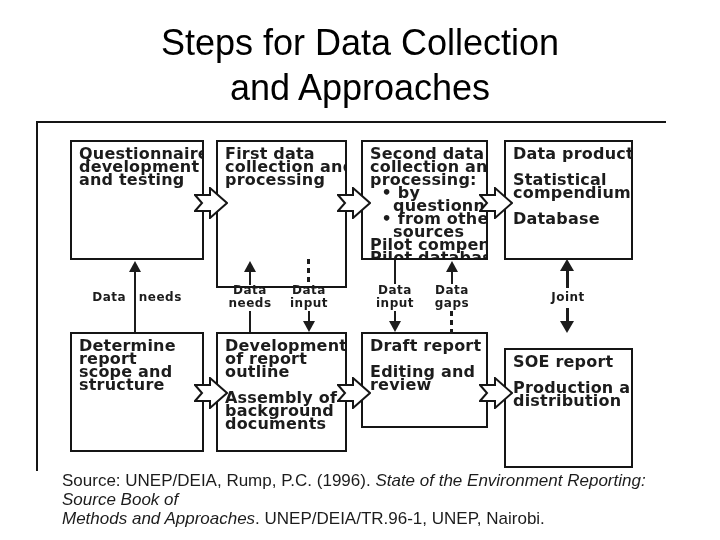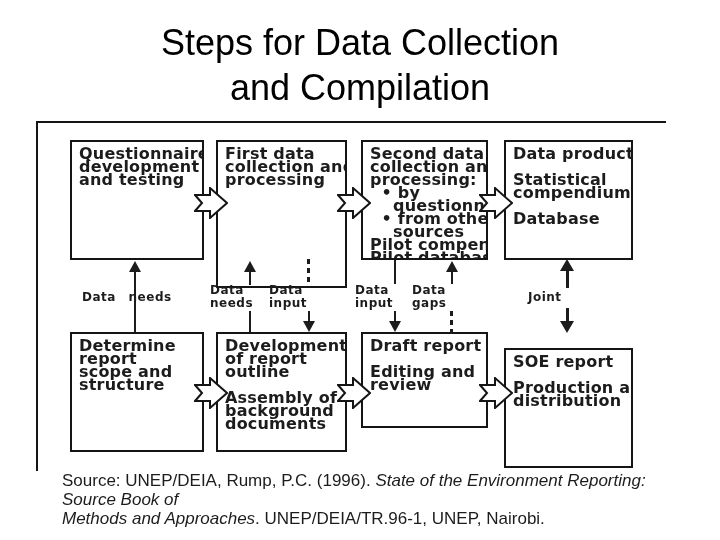--- a/index.html
+++ b/index.html
@@ -30,35 +30,35 @@
          background:repeating-linear-gradient(180deg,#1c1c1c 0 5px,transparent 5px 9px);}
   .tri-up{position:absolute;width:0;height:0;border-left:6px solid transparent;
           border-right:6px solid transparent;border-bottom:11px solid #1c1c1c;}
   .tri-down{position:absolute;width:0;height:0;border-left:6px solid transparent;
             border-right:6px solid transparent;border-top:11px solid #1c1c1c;}
   .tri-up.big{border-left-width:7px;border-right-width:7px;border-bottom-width:12px;}
   .tri-down.big{border-left-width:7px;border-right-width:7px;border-top-width:12px;}
 
   .vlabel{position:absolute;font-family:"DejaVu Sans",sans-serif;font-weight:700;
           font-size:12px;line-height:13px;letter-spacing:.5px;color:#1c1c1c;
-          white-space:pre;}
+          text-align:center;white-space:pre;}
   .vlabel.wide{word-spacing:8px;}
 
   
   .source{position:absolute;left:62px;top:471px;width:600px;font-size:17px;line-height:19px;color:#1c1c1c;}
   .source .it{font-style:italic;}
 </style>
 </head>
 <body>
 
 <div class="slide">
 
   <div class="title">
     <div>Steps for Data Collection</div>
-    <div>and Compilation</div>
+    <div>and Approaches</div>
   </div>
 
   <div class="frame-top"></div>
   <div class="frame-left"></div>
 
   <div class="box" style="left:70px;top:140px;width:134px;height:120px">
     <div class="box-text">Questionnaire
 development
 and testing</div>
   </div>

